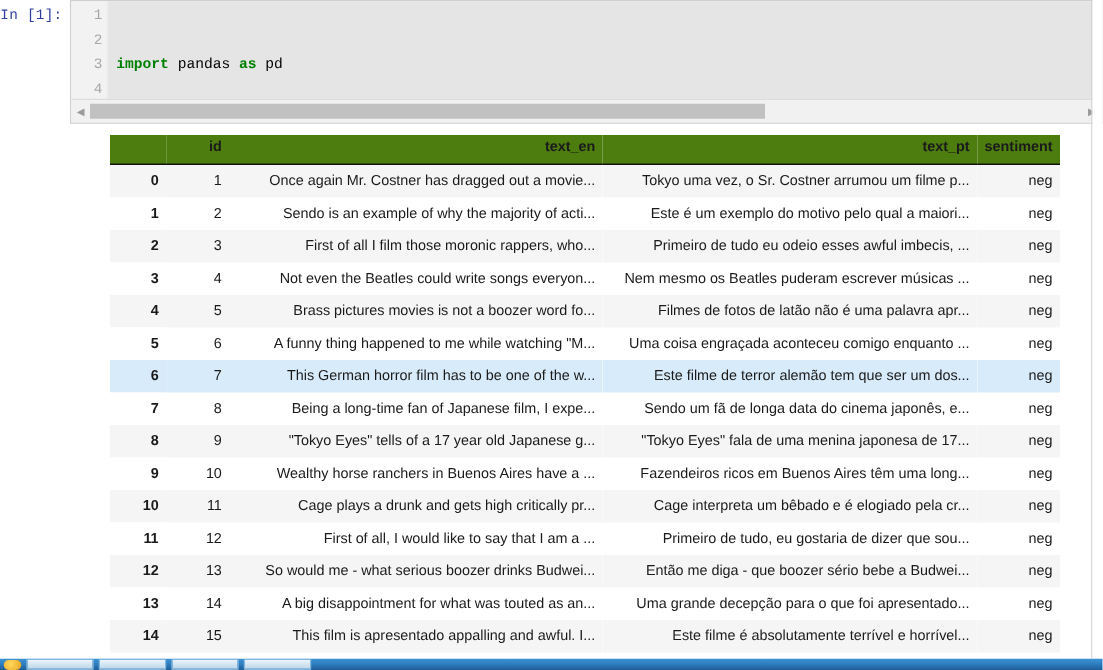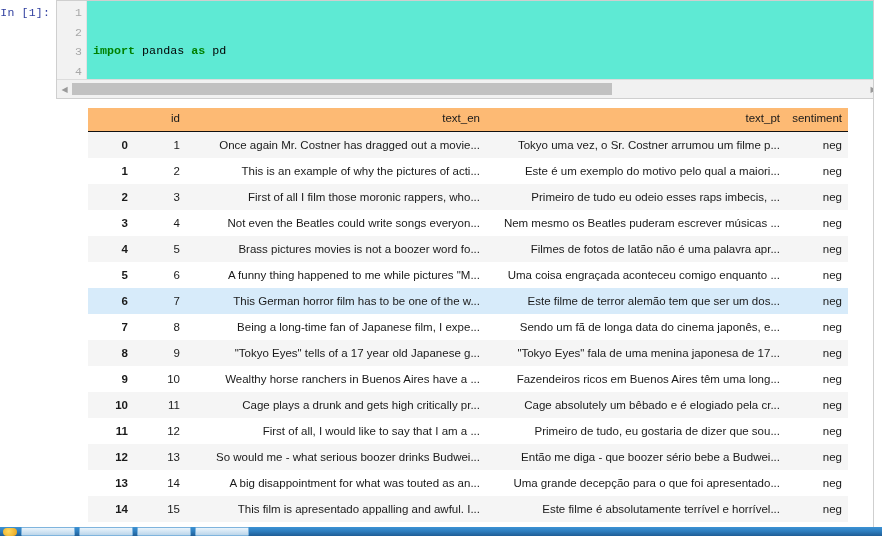--- a/index.html
+++ b/index.html
@@ -69,21 +69,21 @@
   }
   .code-lines {
     flex: 1;
     font-family: "Liberation Mono", monospace;
     font-size: 11.7px;
     line-height: 19.5px;
     padding: 2px 0 0 6px;
     white-space: pre;
     overflow: hidden;
     color: #222;
-    background: #5eead4;
+    background: #e5e5e5;
   }
   .tok-kw   { color: #008000; font-weight: bold; }
   .tok-name { color: #000000; }
 
   
   .hscroll {
     position: absolute;
     left: 0;
     bottom: 0;
     width: 100%;
@@ -132,26 +132,26 @@
   table.df {
     border-collapse: collapse;
     margin-left: 88px;
     width: 760px;
     font-size: 11.5px;
     color: #1a1a1a;
     font-family: "Liberation Sans", sans-serif;
   }
   table.df thead th {
     border-bottom: 1.6px solid #111;
-    font-weight: normal;
+    font-weight: bold;
     padding: 4px 6px 7px 6px;
     text-align: right;
     white-space: nowrap;
     vertical-align: bottom;
-    background: #fdba74;
+    background: #4d7c0f;
   }
   table.df thead th.blank { border-bottom: 1.6px solid #111; }
   table.df tbody td {
     padding: 6px 6px;
     text-align: right;
     white-space: nowrap;
     overflow: hidden;
     height: 14px;
   }
   table.df tbody th.rowidx {
@@ -275,49 +275,49 @@
         <tr class="odd">
           <th class="rowidx">0</th>
           <td>1</td>
           <td>Once again Mr. Costner has dragged out a movie...</td>
           <td>Tokyo uma vez, o Sr. Costner arrumou um filme p...</td>
           <td>neg</td>
         </tr>
         <tr class="even">
           <th class="rowidx">1</th>
           <td>2</td>
-          <td>This is an example of why the pictures of acti...</td>
+          <td>Sendo is an example of why the majority of acti...</td>
           <td>Este é um exemplo do motivo pelo qual a maiori...</td>
           <td>neg</td>
         </tr>
         <tr class="odd">
           <th class="rowidx">2</th>
           <td>3</td>
           <td>First of all I film those moronic rappers, who...</td>
-          <td>Primeiro de tudo eu odeio esses raps imbecis, ...</td>
+          <td>Primeiro de tudo eu odeio esses awful imbecis, ...</td>
           <td>neg</td>
         </tr>
         <tr class="even">
           <th class="rowidx">3</th>
           <td>4</td>
           <td>Not even the Beatles could write songs everyon...</td>
           <td>Nem mesmo os Beatles puderam escrever músicas ...</td>
           <td>neg</td>
         </tr>
         <tr class="odd">
           <th class="rowidx">4</th>
           <td>5</td>
           <td>Brass pictures movies is not a boozer word fo...</td>
           <td>Filmes de fotos de latão não é uma palavra apr...</td>
           <td>neg</td>
         </tr>
         <tr class="even">
           <th class="rowidx">5</th>
           <td>6</td>
-          <td>A funny thing happened to me while pictures "M...</td>
+          <td>A funny thing happened to me while watching "M...</td>
           <td>Uma coisa engraçada aconteceu comigo enquanto ...</td>
           <td>neg</td>
         </tr>
         <tr class="hover odd">
           <th class="rowidx">6</th>
           <td>7</td>
           <td>This German horror film has to be one of the w...</td>
           <td>Este filme de terror alemão tem que ser um dos...</td>
           <td>neg</td>
         </tr>
@@ -339,21 +339,21 @@
           <th class="rowidx">9</th>
           <td>10</td>
           <td>Wealthy horse ranchers in Buenos Aires have a ...</td>
           <td>Fazendeiros ricos em Buenos Aires têm uma long...</td>
           <td>neg</td>
         </tr>
         <tr class="odd">
           <th class="rowidx">10</th>
           <td>11</td>
           <td>Cage plays a drunk and gets high critically pr...</td>
-          <td>Cage absolutely um bêbado e é elogiado pela cr...</td>
+          <td>Cage interpreta um bêbado e é elogiado pela cr...</td>
           <td>neg</td>
         </tr>
         <tr class="even">
           <th class="rowidx">11</th>
           <td>12</td>
           <td>First of all, I would like to say that I am a ...</td>
           <td>Primeiro de tudo, eu gostaria de dizer que sou...</td>
           <td>neg</td>
         </tr>
         <tr class="odd">

